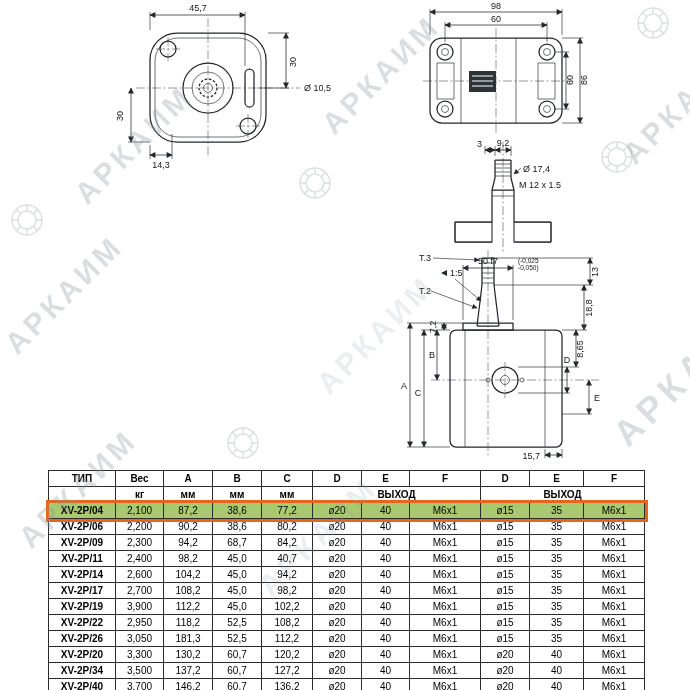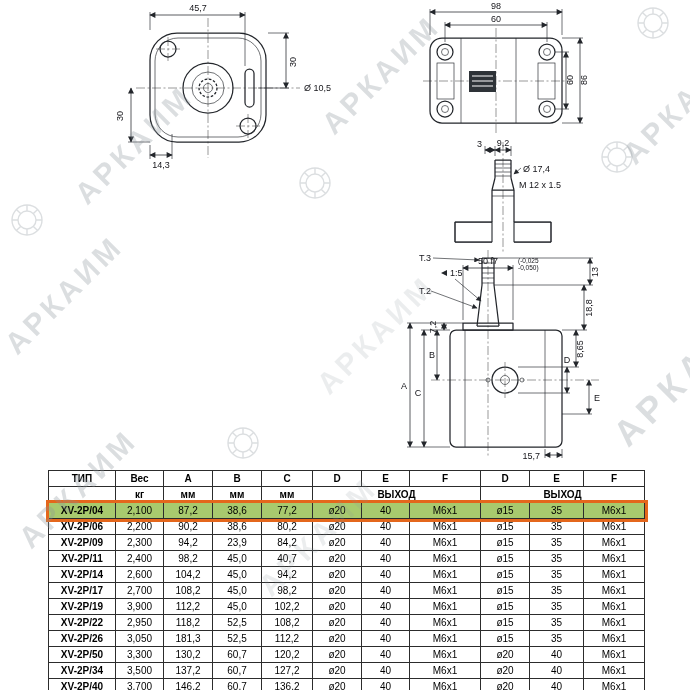--- a/index.html
+++ b/index.html
@@ -250,21 +250,21 @@
           <td>40</td>
           <td>M6x1</td>
           <td>ø15</td>
           <td>35</td>
           <td>M6x1</td>
         </tr>
         <tr>
           <th>XV-2P/09</th>
           <td>2,300</td>
           <td>94,2</td>
-          <td>23,9</td>
+          <td>68,7</td>
           <td>84,2</td>
           <td>ø20</td>
           <td>40</td>
           <td>M6x1</td>
           <td>ø15</td>
           <td>35</td>
           <td>M6x1</td>
         </tr>
         <tr>
           <th>XV-2P/11</th>
@@ -338,21 +338,21 @@
           <td>52,5</td>
           <td>112,2</td>
           <td>ø20</td>
           <td>40</td>
           <td>M6x1</td>
           <td>ø15</td>
           <td>35</td>
           <td>M6x1</td>
         </tr>
         <tr>
-          <th>XV-2P/50</th>
+          <th>XV-2P/20</th>
           <td>3,300</td>
           <td>130,2</td>
           <td>60,7</td>
           <td>120,2</td>
           <td>ø20</td>
           <td>40</td>
           <td>M6x1</td>
           <td>ø20</td>
           <td>40</td>
           <td>M6x1</td>

